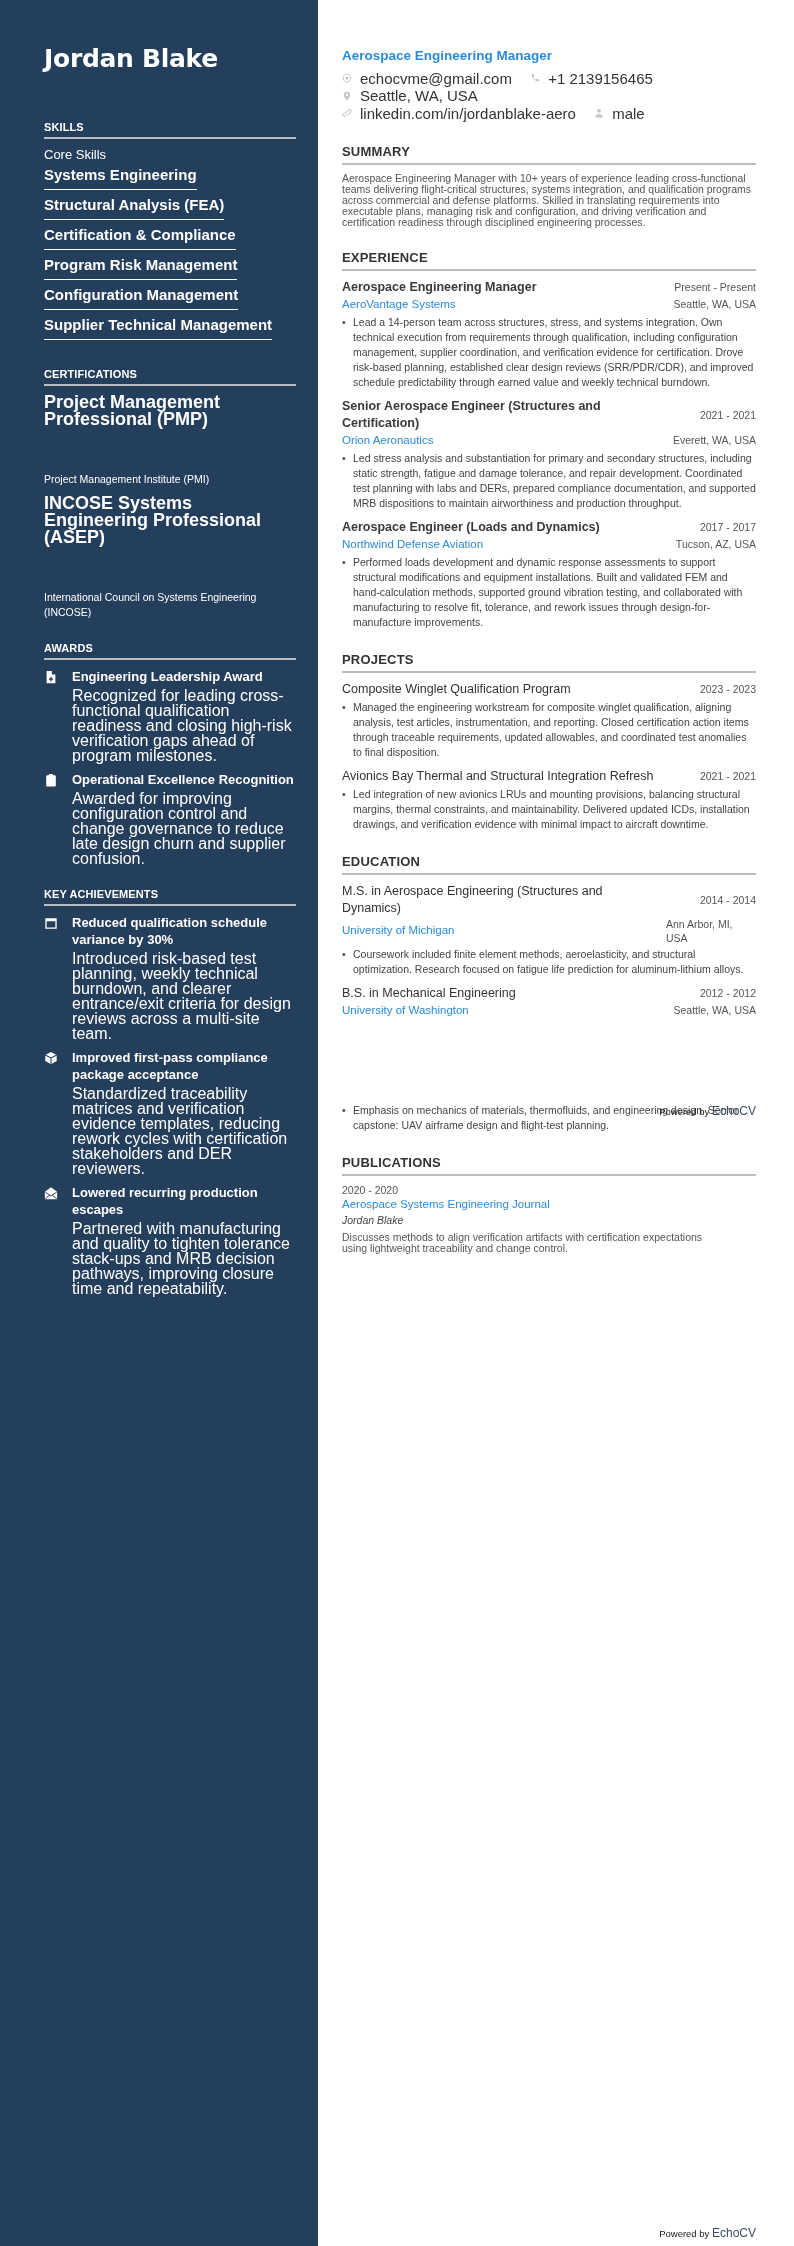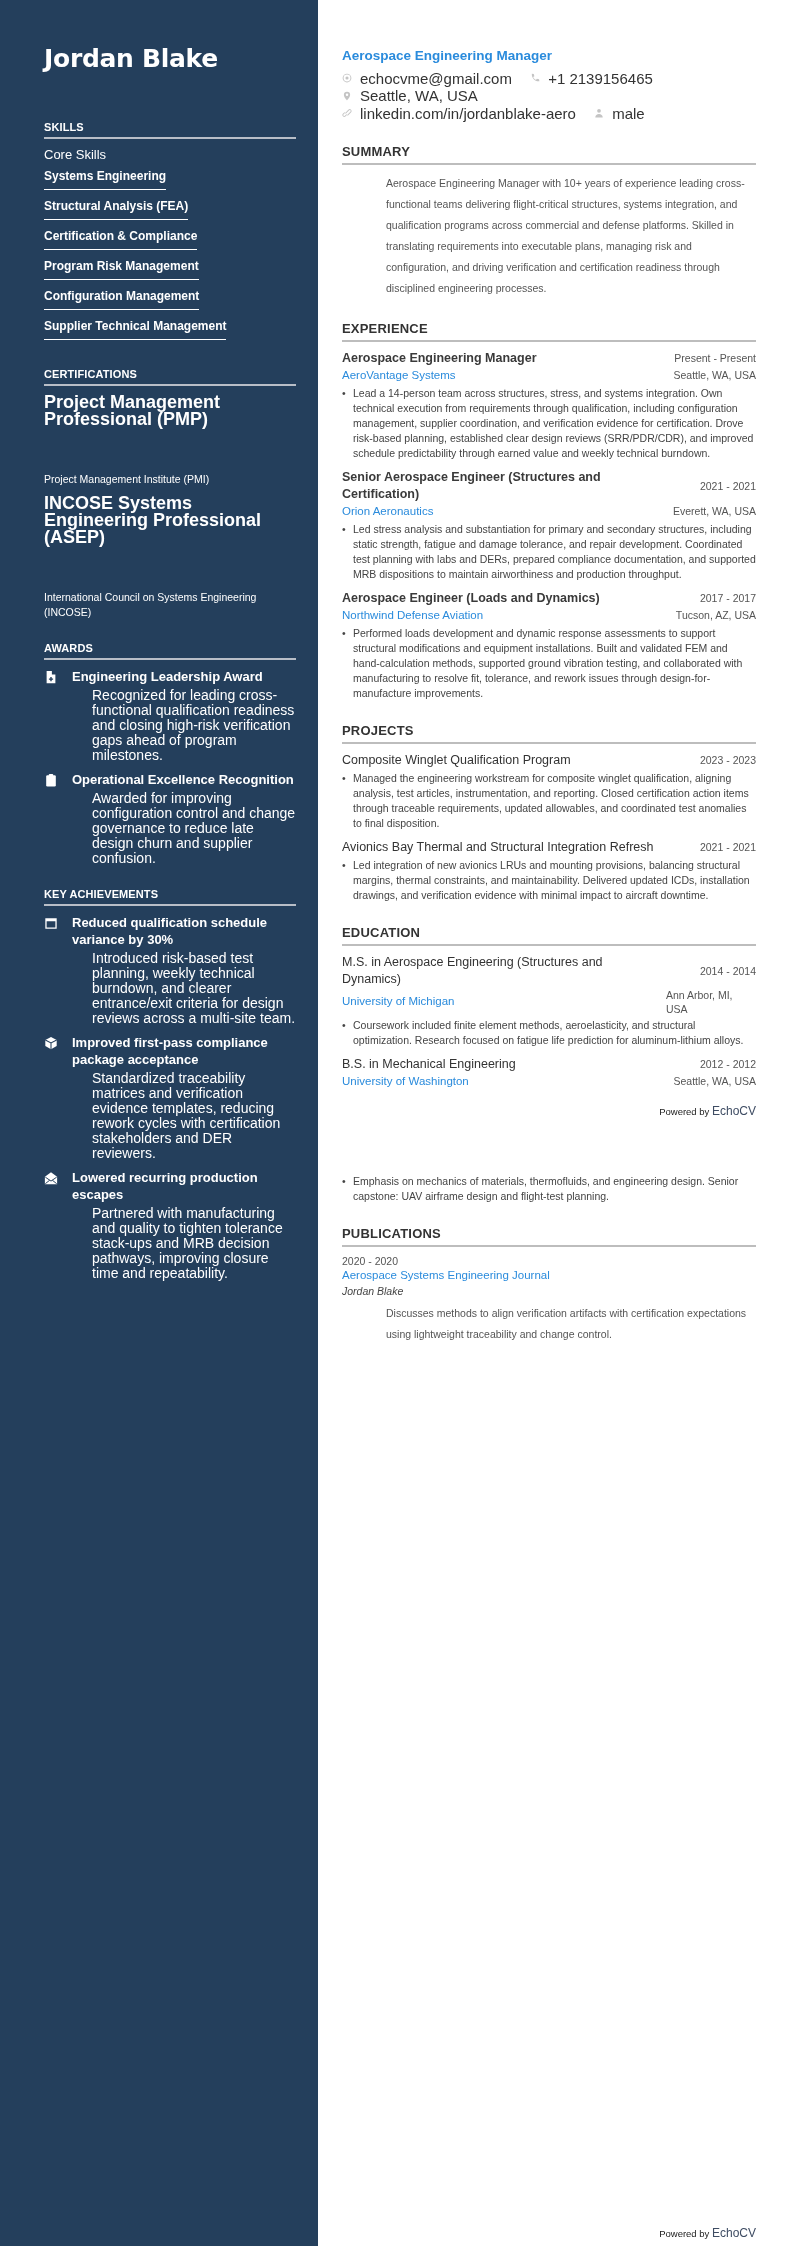--- a/index.html
+++ b/index.html
@@ -5,41 +5,41 @@
   * { box-sizing: border-box; margin: 0; padding: 0; }
   html, body { width: 794px; height: 2246px; background: #ffffff; }
   body { font-family: "Liberation Sans", sans-serif; color: #333; position: relative; overflow: hidden; }
 
   .sidebar { position: absolute; left: 0; top: 0; width: 318px; height: 2246px; background: #243f5c; color: #fff; padding: 44px 22px 0 44px; }
   .name { font-family: "DejaVu Sans", sans-serif; font-weight: bold; font-size: 25px; letter-spacing: -0.3px; color: #fff; margin-bottom: 48px; }
 
   .sb-section { margin-bottom: 22px; }
   .sb-heading { font-size: 11px; color: #fff; padding-bottom: 4px; border-bottom: 2px solid #b8bec7; margin-bottom: 8px; letter-spacing: 0.1px; }
   .skill-group { font-size: 13px; color: #fff; margin-bottom: 4px; }
-  .skill { display: inline-block; font-size: 12px; font-weight: bold; color: #fff; padding-bottom: 6px; border-bottom: 1px solid #fff; margin-bottom: 6px; }
+  .skill { display: inline-block; font-size: 15px; font-weight: bold; color: #fff; padding-bottom: 6px; border-bottom: 1px solid #fff; margin-bottom: 6px; }
   .skill-wrap { display: block; }
 
   .cert-name { font-size: 18px; font-weight: bold; color: #fff; line-height: 17px; margin-bottom: 2px; }
   .cert-org { font-size: 10.5px; color: #fff; line-height: 15px; margin-bottom: 8px; margin-top: 44px; }
 
   .sb-item { display: flex; margin-bottom: 8px; }
   .sb-item .icon { width: 28px; flex: 0 0 28px; padding-top: 2px; }
   .sb-item .icon svg { width: 14px; height: 14px; fill: #fff; }
   .sb-item-title { font-size: 13px; font-weight: bold; color: #fff; line-height: 17px; margin-bottom: 3px; }
-  .sb-item-desc { font-size: 14px; color: #fff; line-height: 15px; margin-left: 20px; }
+  .sb-item-desc { font-size: 16px; color: #fff; line-height: 15px; }
 
   .main { position: absolute; left: 342px; top: 48px; width: 414px; }
   .job-title { font-size: 13.5px; font-weight: bold; color: #2a8bdc; margin-bottom: 6px; }
   .contacts { font-size: 15px; font-weight: normal; color: #333; line-height: 17px; }
   .contact { display: inline-flex; align-items: center; margin-right: 14px; }
   .contact svg { width: 10px; height: 10px; margin-right: 8px; fill: #c4c4c4; }
 
   .section { margin-top: 22px; }
   .section-heading { font-size: 13px; color: #333; padding-bottom: 4px; border-bottom: 2px solid #bdbdbd; margin-bottom: 8px; letter-spacing: 0.2px; }
-  .para { font-size: 10.5px; color: #555; line-height: 21px; margin-left: 44px; }
+  .para { font-size: 10.5px; color: #555; line-height: 11px; }
 
   .entry { margin-bottom: 8px; }
   .entry-row { display: flex; justify-content: space-between; align-items: center; }
   .entry-title { font-size: 12.5px; font-weight: bold; color: #3a3a3a; line-height: 17px; max-width: 300px; }
   .entry-title.light { font-weight: normal; color: #333; }
   .entry-date { font-size: 10.5px; color: #555; white-space: nowrap; }
   .entry-org { font-size: 11.5px; color: #2a8bdc; line-height: 17px; }
   .entry-loc { font-size: 10.5px; color: #555; text-align: right; }
   .entry-loc.narrow { width: 90px; text-align: left; line-height: 14px; }
   .bullet { display: flex; font-size: 10.5px; color: #444; line-height: 15px; margin-top: 2px; }

